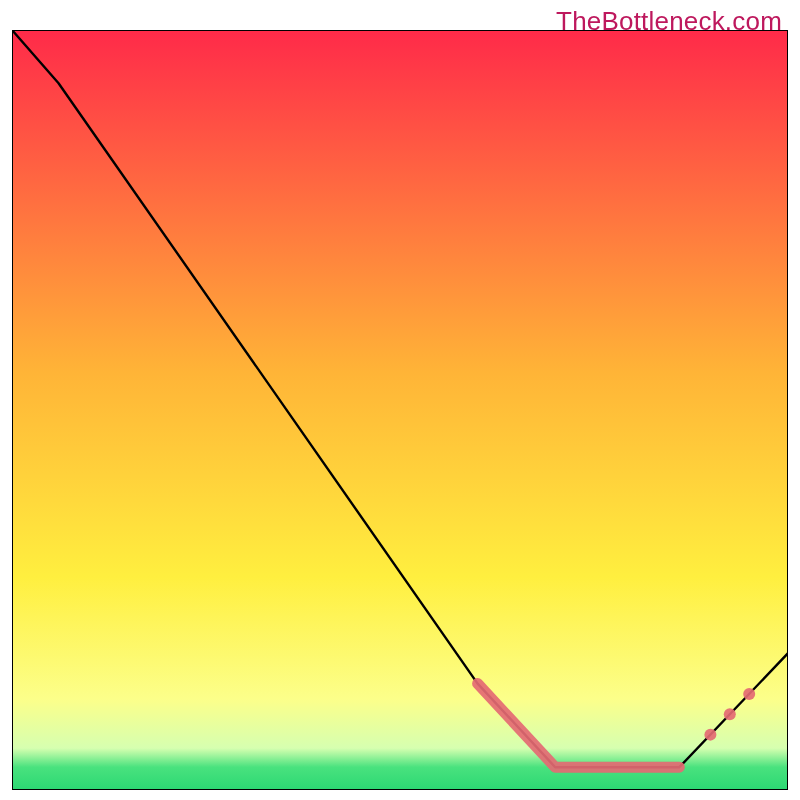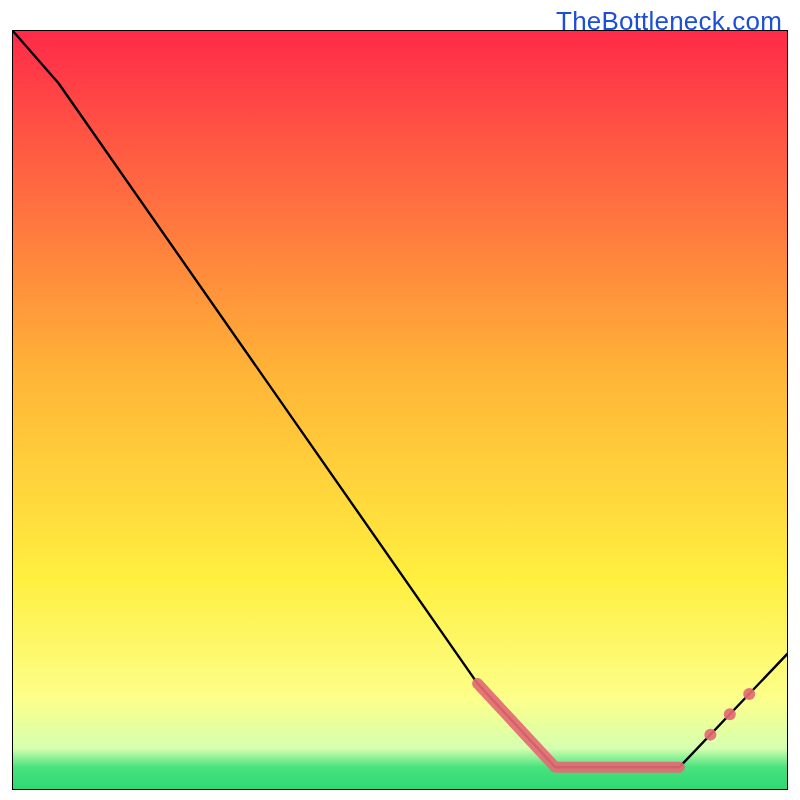--- a/index.html
+++ b/index.html
@@ -14,21 +14,21 @@
   .wrap {
     position: relative;
     width: 800px;
     height: 800px;
   }
   .watermark {
     position: absolute;
     top: 6px;
     right: 18px;
     font-size: 26px;
-    color: #1d4ed8;
+    color: #be185d;
     font-weight: 500;
     letter-spacing: 0.2px;
     z-index: 5;
   }
   .plot {
     position: absolute;
     left: 12px;
     top: 30px;
     width: 776px;
     height: 760px;

